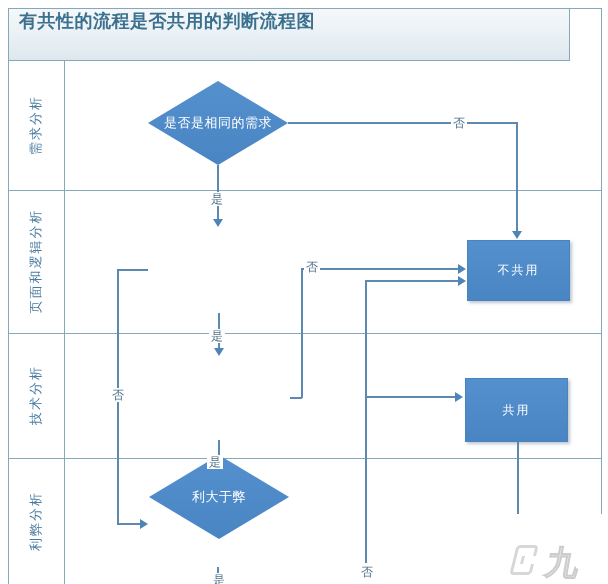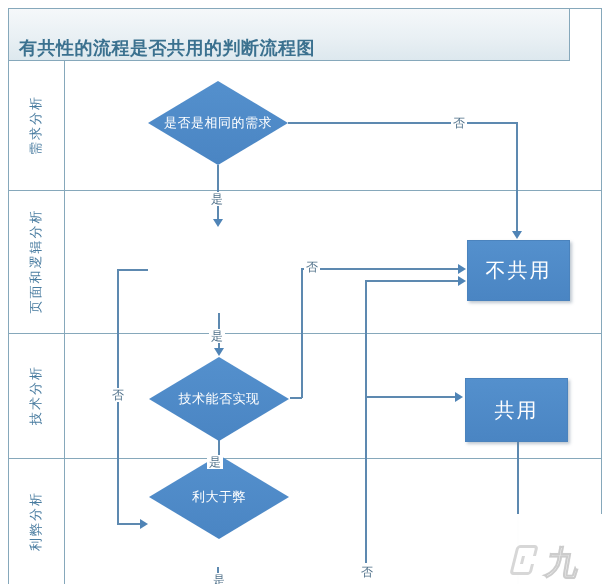--- a/index.html
+++ b/index.html
@@ -7,35 +7,35 @@
     position:relative;width:608px;height:584px;overflow:hidden;
     background:#fff;
     font-family:"Liberation Sans","DejaVu Sans",sans-serif;
   }
   .abs{position:absolute;}
   
   .frame{left:8px;top:8px;width:594px;height:578px;border:1px solid #86a8bb;border-bottom:none;box-sizing:border-box;}
   .titlebar{left:8px;top:8px;width:562px;height:53px;box-sizing:border-box;
     border:1px solid #86a8bb;
     background:linear-gradient(180deg,#f5f8fa 0%,#e9f0f4 55%,#dde8ee 100%);
-    display:flex;align-items:flex-end;}
+    display:flex;align-items:flex-start;}
   .title-text{padding-left:10px;font-size:18px;font-weight:600;color:#3b718f;letter-spacing:.5px;}
   .grid{background:#86a8bb;}
   .lane-label{width:150px;height:20px;line-height:20px;text-align:center;
     color:#497ca0;font-size:13px;letter-spacing:2px;
     transform:rotate(-90deg);transform-origin:center center;}
   
   .diamond{width:140px;height:84px;display:flex;align-items:center;justify-content:center;
     background:linear-gradient(180deg,#5490cd 0%,#4a85c3 100%);
     clip-path:polygon(50% 0%,100% 50%,50% 100%,0% 50%);
     color:#fff;font-size:13px;letter-spacing:.5px;
     filter:drop-shadow(2px 2px 2px rgba(110,130,150,.45));}
   .rbox{display:flex;align-items:center;justify-content:center;
     background:linear-gradient(180deg,#5490cd 0%,#4a85c3 100%);
-    color:#fff;font-size:20px;font-weight:500;letter-spacing:2px;
+    color:#fff;font-size:12px;font-weight:500;letter-spacing:2px;
     box-shadow:2px 2px 3px rgba(110,130,150,.45);border:1px solid #4b83bd;box-sizing:border-box;}
   
   .lineh{height:2px;background:#5d89b0;}
   .linev{width:2px;background:#5d89b0;}
   .arr{width:0;height:0;}
   .arr-down{border-left:5px solid transparent;border-right:5px solid transparent;border-top:8px solid #4f84b6;}
   .arr-up{border-left:5px solid transparent;border-right:5px solid transparent;border-bottom:8px solid #4f84b6;}
   .arr-right{border-top:5px solid transparent;border-bottom:5px solid transparent;border-left:8px solid #4f84b6;}
   .elabel{font-size:12px;color:#4f7089;background:#fff;padding:0 2px;line-height:14px;}
   
@@ -100,23 +100,20 @@
   <div class="abs arr arr-right" style="left:455px;top:392px;"></div>
 
   <div class="abs linev" style="left:517px;top:436px;height:148px;"></div>
   <div class="abs arr arr-up" style="left:513px;top:429px;"></div>
 
   <div class="abs linev" style="left:217px;top:567px;height:17px;"></div>
 
   <div class="abs diamond" style="left:148px;top:81px;">
     <span>是否是相同的需求</span>
   </div>
-  <div class="abs diamond" style="left:149px;top:357px;">
-    <span>技术能否实现</span>
-  </div>
   <div class="abs diamond" style="left:149px;top:455px;">
     <span>利大于弊</span>
   </div>
 
   <div class="abs rbox" style="left:467px;top:240px;width:103px;height:61px;">
     <span>不共用</span>
   </div>
   <div class="abs rbox" style="left:465px;top:378px;width:103px;height:64px;">
     <span>共用</span>
   </div>

